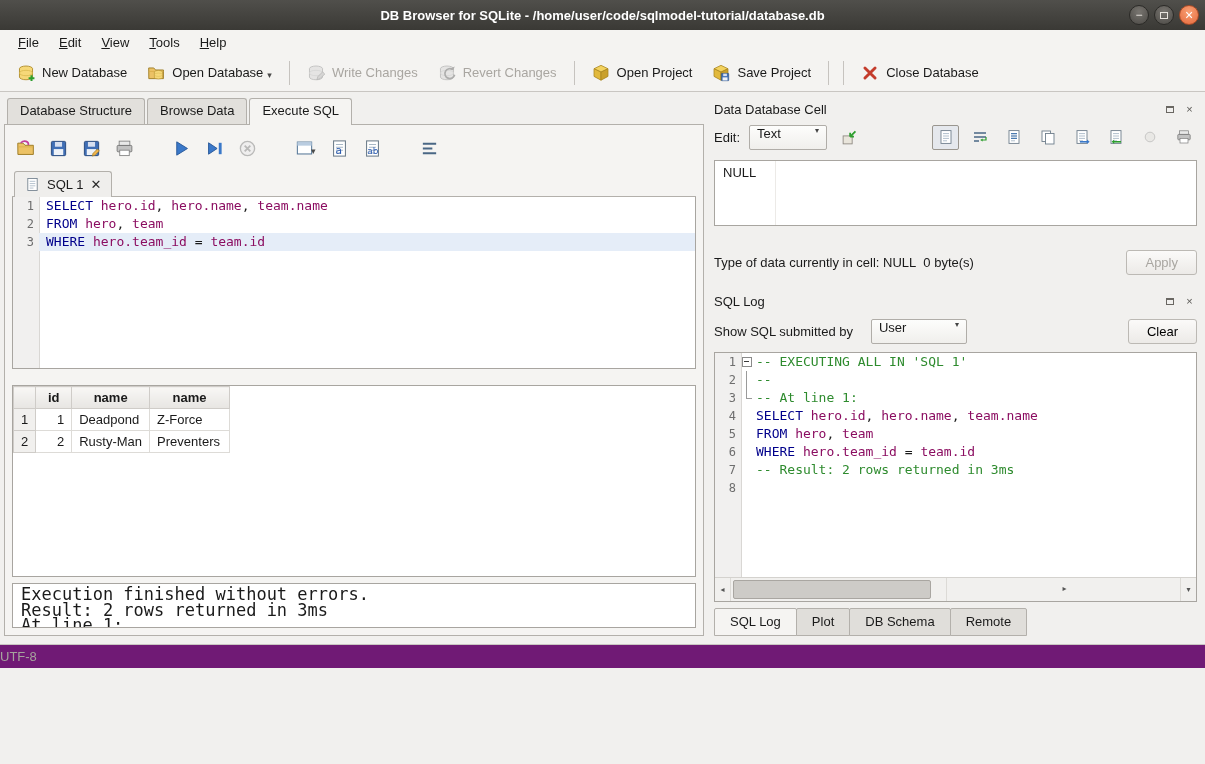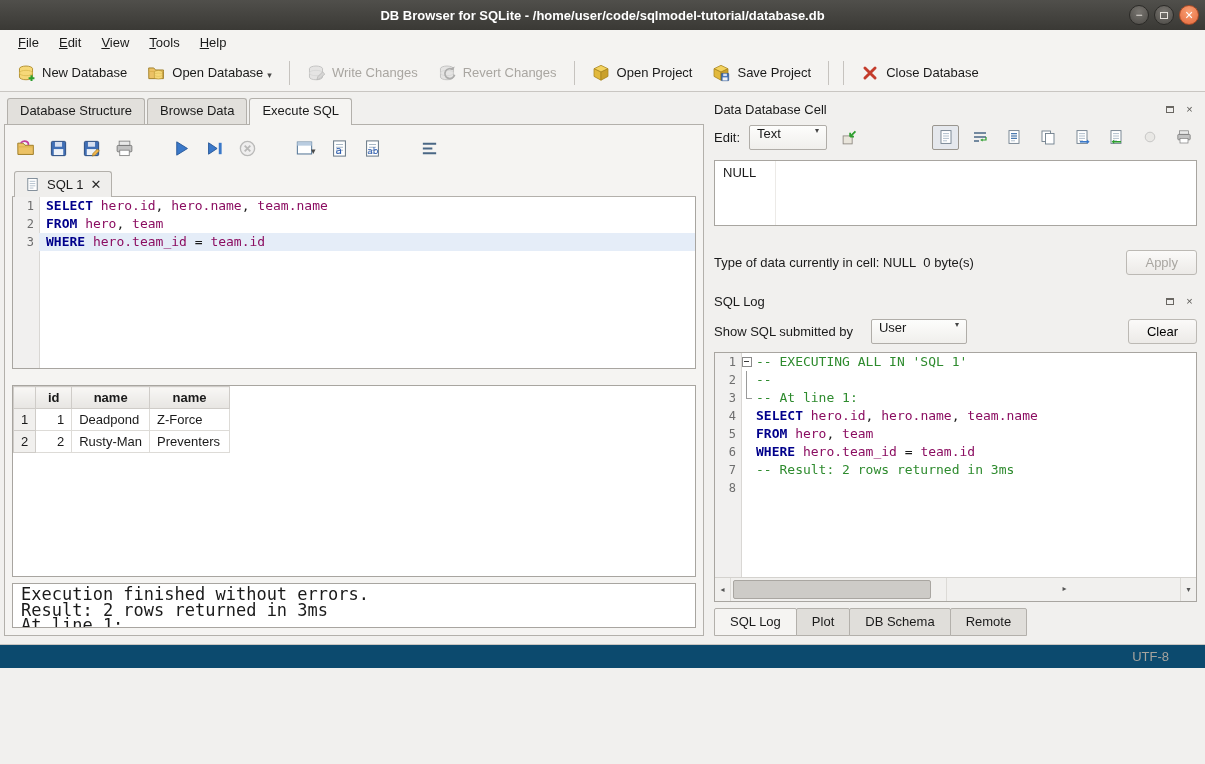--- a/index.html
+++ b/index.html
@@ -50,21 +50,21 @@
 .sqltab-close{font-size:13px;font-weight:bold;color:#2a2a2a;line-height:1}
 
 
 .editor-box{flex:0 0 172px;border:1px solid #a8a5a0;border-top:none;background:#fff;overflow:hidden}
 .code-area{position:relative;font-family:"DejaVu Sans Mono","Liberation Mono",monospace;font-size:13px;line-height:18px;background:#fff;height:100%;overflow:hidden}
 .code-area::before{content:"";position:absolute;left:0;top:0;bottom:0;width:26px;background:#f1f0ef;border-right:1px solid #d9d7d4}
 .code-row{display:flex;position:relative;height:18px}
 .gutter-num{flex:0 0 26px;text-align:right;padding-right:5px;color:#6e6e6e;font-size:12px}
 .code-text{flex:1;padding-left:7px;white-space:pre}
 .current-line .code-text{background:#e5edf8}
-.tok-kw{color:#00008b;font-weight:bold}
+.tok-kw{color:#00008b;font-weight:normal}
 .tok-id{color:#8b0d61}
 .tok-cm{color:#2e8b2e}
 .tok-pl{color:#1a1a1a}
 .fold{flex:0 0 13px;position:relative}
 .fold-minus::before{content:"";position:absolute;left:1px;top:4px;width:8px;height:8px;border:1px solid #8a8a8a;background:#fff}
 .fold-minus::after{content:"";position:absolute;left:3px;top:8px;width:5px;height:1px;background:#3a3a3a}
 .fold-line::before{content:"";position:absolute;left:5px;top:0;width:1px;height:18px;background:#9a9a9a}
 .fold-elbow::before{content:"";position:absolute;left:5px;top:0;width:1px;height:9px;background:#9a9a9a}
 .fold-elbow::after{content:"";position:absolute;left:5px;top:9px;width:6px;height:1px;background:#9a9a9a}
 .log-code .code-text{padding-left:2px}
@@ -116,21 +116,21 @@
 .hs-btn.right{border-right:none;border-left:1px solid #dcdad6}
 .hs-track{flex:1;position:relative}
 .hs-thumb{position:absolute;top:2px;bottom:2px;left:2px;right:7%;background:#cdcbc7;border:1px solid #a9a6a1;border-radius:2px}
 .hs-corner{width:16px;border-left:1px solid #dcdad6;display:flex;align-items:center;justify-content:center;font-size:8px;color:#555}
 
 .bottom-tabs{flex:0 0 28px;display:flex;margin-top:6px}
 .btab{padding:5px 15px;border:1px solid #b3b0ab;background:#e0deda;margin-right:-1px;border-radius:2px 2px 0 0}
 .btab.active{background:#f5f4f2}
 
 
-.statusbar{flex:0 0 24px;border-top:1px solid #c9c6c2;background:#0c4a6e;display:flex;align-items:center;justify-content:flex-end;padding-right:36px;color:#a6a39d}
+.statusbar{flex:0 0 24px;border-top:1px solid #c9c6c2;background:#701a75;display:flex;align-items:center;padding-right:20px;color:#a6a39d}
 </style>
 </head>
 <body>
 
 <svg width="0" height="0" style="position:absolute" aria-hidden="true">
 <defs>
 <g id="i-db">
         <ellipse cx="8" cy="4.2" rx="5.8" ry="2.4" fill="#f6d878" stroke="#af8c2c" stroke-width="0.8"></ellipse>
         <path d="M2.2 4.2 V11.6 a5.8 2.4 0 0 0 11.6 0 V4.2" fill="#f6d878" stroke="#af8c2c" stroke-width="0.8"></path>
         <ellipse cx="8" cy="8" rx="5.8" ry="2.4" fill="none" stroke="#d8b74e" stroke-width="0.7"></ellipse>

